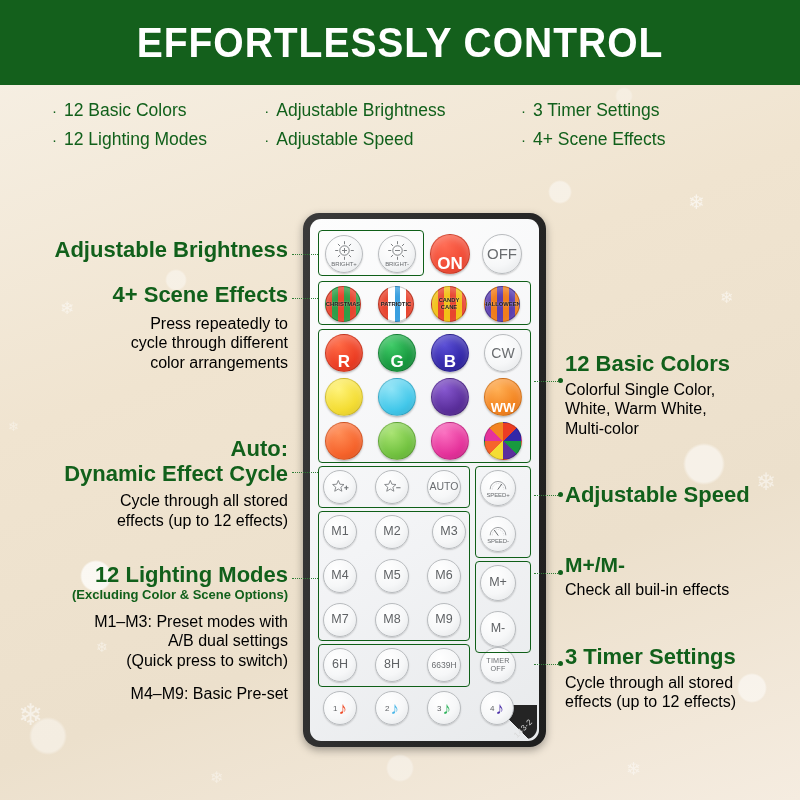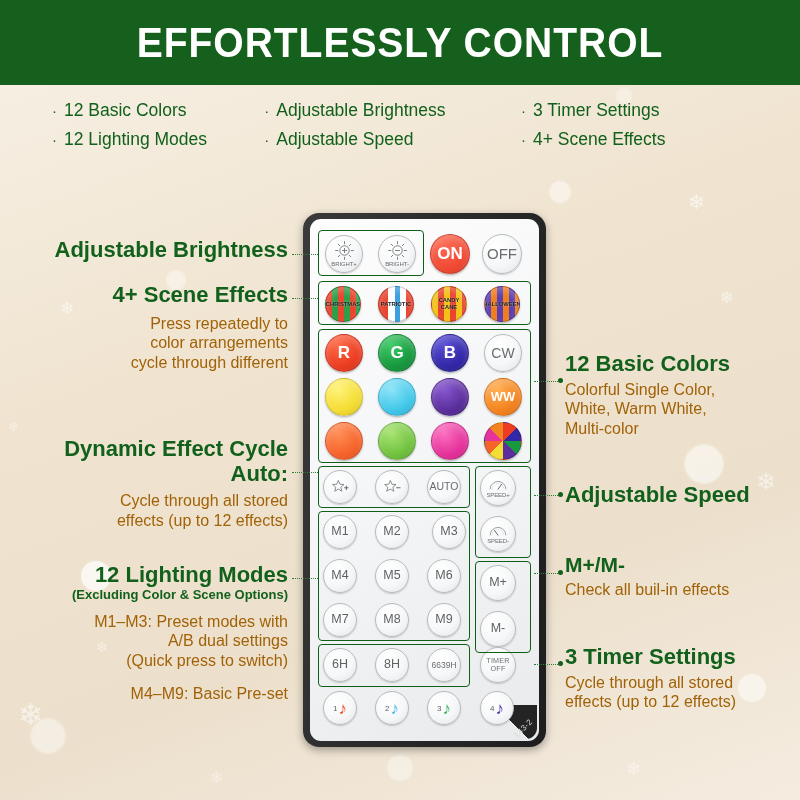--- a/index.html
+++ b/index.html
@@ -95,21 +95,21 @@
   }
   .btn.plain {
     background: radial-gradient(circle at 36% 30%, #ffffff 0%, #f6f7f8 55%, #e2e4e6 100%);
     border: 1.2px solid #b9bcbf;
     color: #6a6d70;
     box-shadow: 0 1px 1.5px rgba(0,0,0,.18);
   }
   .btn.colorbtn {
     border: 1px solid rgba(0,0,0,.13);
     box-shadow: 0 1.5px 2px rgba(0,0,0,.25), inset 0 4px 7px rgba(255,255,255,.28);
-    color: #fff; font-weight: bold;
+    color: #fff; font-weight: bold; justify-content: flex-end;
   }
   .btn .lbl { line-height: 1.05; text-align: center; }
   .btn .lbl.big { font-size: 17px; font-weight: bold; }
   .btn .lbl.med { font-size: 12.5px; color: #5f6265; }
   .btn .lbl.sm  { font-size: 7.2px; letter-spacing: .2px; }
   .btn .lbl.xs  { font-size: 6px; letter-spacing: -.1px; }
 
   .scene-lbl {
     position: relative; z-index: 2; font-size: 5.8px; font-weight: bold;
     color: #222; text-align: center; line-height: 1.15;
@@ -120,21 +120,21 @@
   .star-icon { width: 19px; height: 18px; }
   .note-glyph { font-size: 17px; line-height: 1; }
   .note-num { font-size: 8px; color: #5f6265; margin-right: 1px; }
 
   
   .anno { position: absolute; z-index: 7; }
   .anno .head {
     color: #11601b; font-weight: bold; line-height: 1.12;
   }
   .anno .sub {
-    color: #a16207; font-size: 16px; line-height: 1.22;
+    color: #000000; font-size: 16px; line-height: 1.22;
   }
   .anno .subgreen {
     color: #11601b; font-weight: bold; font-size: 13px; line-height: 1.15;
   }
   .anno.right { text-align: left; }
   .anno.left  { text-align: right; }
 
   
   .leader {
     position: absolute; height: 0; border-top: 1.6px dotted #2f7d36; z-index: 6;
@@ -421,28 +421,28 @@
 </div>
 
 <div class="anno left" style="left:30px; top:238px; width:258px;">
   <div class="head" style="font-size:22px;">Adjustable Brightness</div>
 </div>
 <div class="leader" style="left:292px; top:254px; width:26px;"></div>
 
 <div class="anno left" style="left:30px; top:283px; width:258px;">
   <div class="head" style="font-size:22px;">4+ Scene Effects</div>
   <div class="sub" style="margin-top:6px;">Press repeatedly to</div>
+  <div class="sub">cycle through different</div>
   <div class="sub">color arrangements</div>
-  <div class="sub">cycle through different</div>
 </div>
 <div class="leader" style="left:292px; top:298px; width:26px;"></div>
 
 <div class="anno left" style="left:20px; top:437px; width:268px;">
+  <div class="head" style="font-size:22px;">Auto:</div>
   <div class="head" style="font-size:22px;">Dynamic Effect Cycle</div>
-  <div class="head" style="font-size:22px;">Auto:</div>
   <div class="sub" style="margin-top:5px;">Cycle through all stored</div>
   <div class="sub">effects (up to 12 effects)</div>
 </div>
 <div class="leader" style="left:292px; top:472px; width:26px;"></div>
 
 <div class="anno left" style="left:20px; top:563px; width:268px;">
   <div class="head" style="font-size:22px;">12 Lighting Modes</div>
   <div class="subgreen">(Excluding Color &amp; Scene Options)</div>
   <div class="sub" style="margin-top:9px;">M1–M3: Preset modes with</div>
   <div class="sub">A/B dual settings</div>

